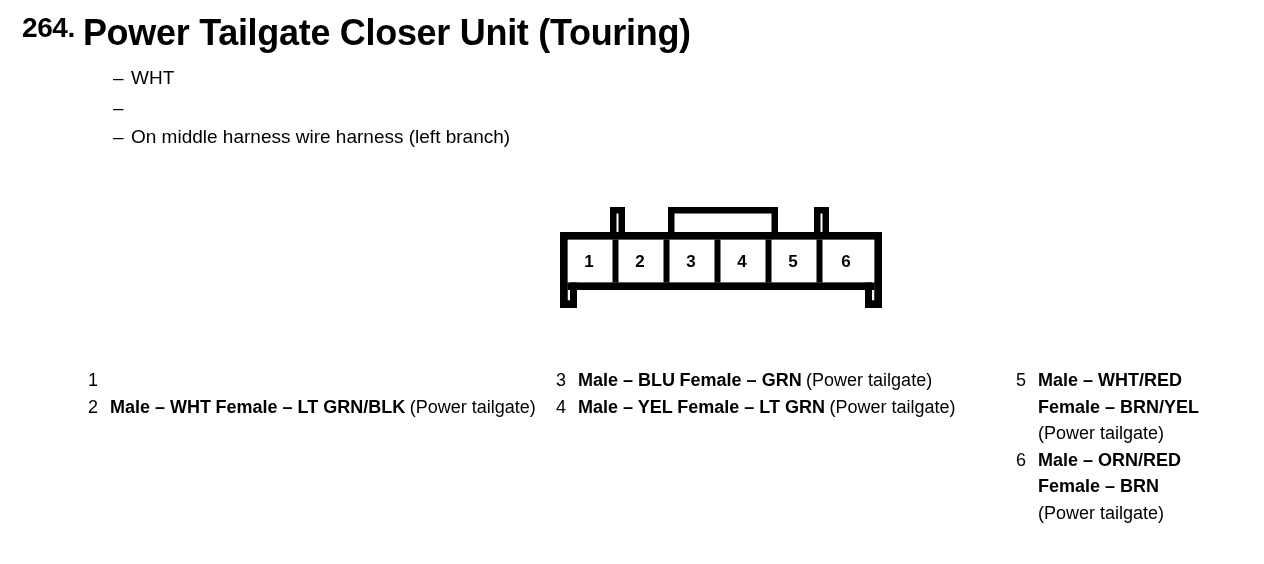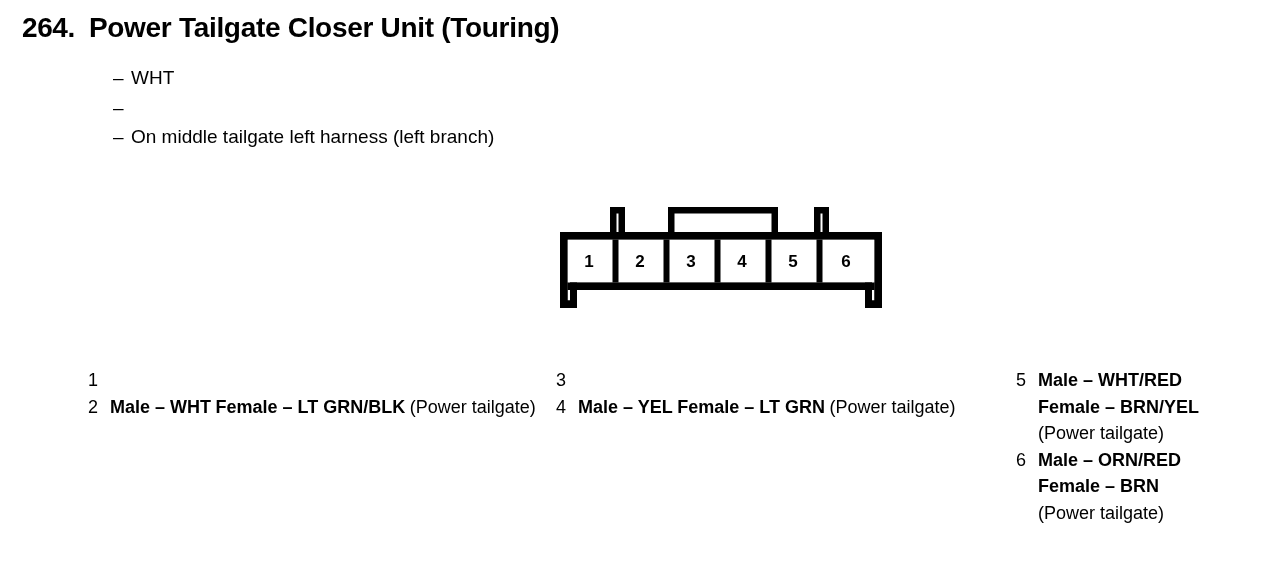--- a/index.html
+++ b/index.html
@@ -26,25 +26,25 @@
     display: flex;
     align-items: flex-start;
   }
   #title-number {
     font-size: 28px;
     font-weight: bold;
     letter-spacing: -0.4px;
     white-space: nowrap;
   }
   #title-text {
-    font-size: 28px;
+    font-size: 36px;
     font-weight: bold;
     letter-spacing: -0.3px;
     white-space: nowrap;
-    margin-left: 14px;
+    margin-left: 8px;
   }
 
   
   #notes {
     position: absolute;
     left: 113px;
     top: 63px;
   }
   .note-line {
     font-size: 19px;
@@ -120,21 +120,21 @@
 <div id="notes">
   <div class="note-line">
     <span class="note-dash">–</span>
     <span>WHT</span>
   </div>
   <div class="note-line">
     <span class="note-dash">–</span>
   </div>
   <div class="note-line">
     <span class="note-dash">–</span>
-    <span>On middle tailgate left harness (left branch)</span>
+    <span>On middle harness wire harness (left branch)</span>
   </div>
 </div>
 
 <div id="connector">
   <svg width="350" height="130" viewBox="0 0 350 130" xmlns="http://www.w3.org/2000/svg">
 
     <path d="M 60 40 L 60 12 L 75 12 L 75 40 L 68.5 40 L 68.5 18.5 L 66.5 18.5 L 66.5 40 Z" fill="#000"></path>
 
     <path d="M 118 40 L 118 12 L 228 12 L 228 40 L 221.5 40 L 221.5 18.5 L 124.5 18.5 L 124.5 40 Z" fill="#000"></path>
 
@@ -200,20 +200,25 @@
       <span class="pin-line male"><span>Male</span> <span>–</span> <span>WHT</span></span>
       <span class="pin-line female"><span>Female</span> <span>–</span> <span>LT GRN/BLK</span></span>
       <span class="pin-line desc">(Power tailgate)</span>
     </span>
   </div>
 </div>
 
 <div class="pin-column" id="pin-col-2">
   <div class="pin-entry">
     <span class="pin-index">3</span>
+    <span class="pin-lines">
+      <span class="pin-line male"><span>Male</span> <span>–</span> <span>BLU</span></span>
+      <span class="pin-line female"><span>Female</span> <span>–</span> <span>GRN</span></span>
+      <span class="pin-line desc">(Power tailgate)</span>
+    </span>
   </div>
   <div class="pin-entry">
     <span class="pin-index">4</span>
     <span class="pin-lines">
       <span class="pin-line male"><span>Male</span> <span>–</span> <span>YEL</span></span>
       <span class="pin-line female"><span>Female</span> <span>–</span> <span>LT GRN</span></span>
       <span class="pin-line desc">(Power tailgate)</span>
     </span>
   </div>
 </div>

